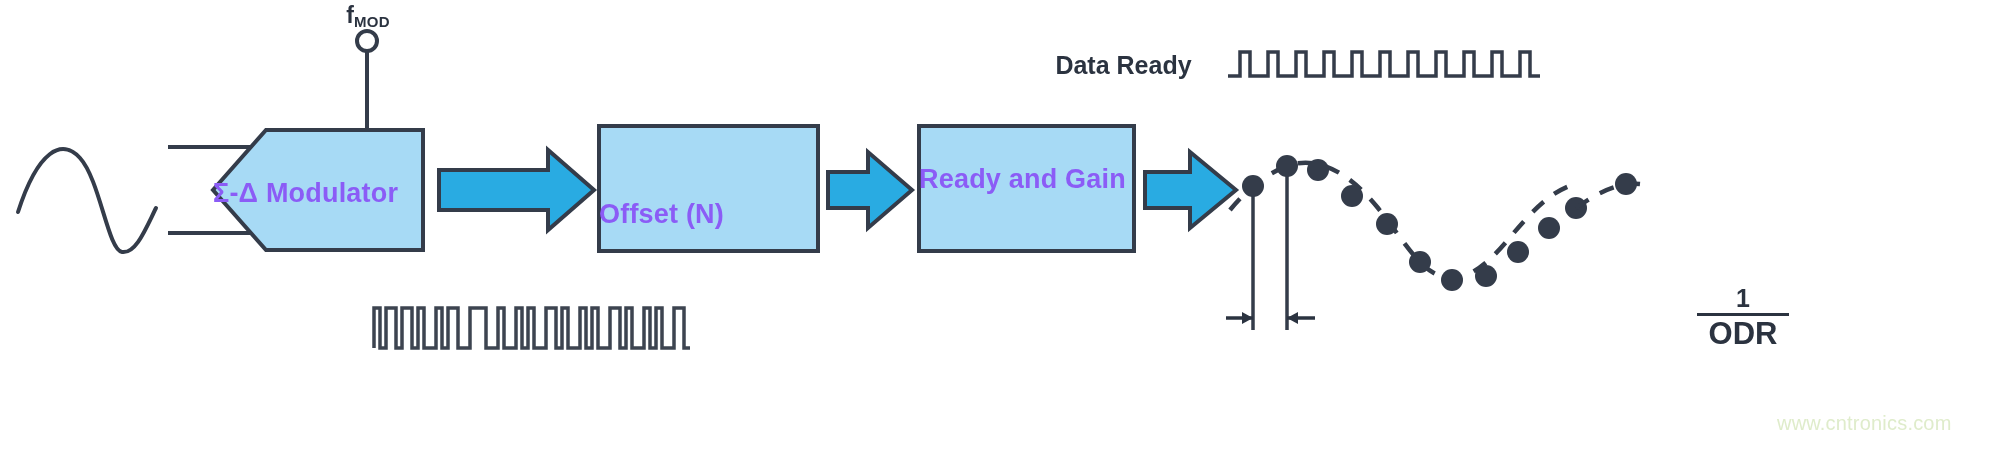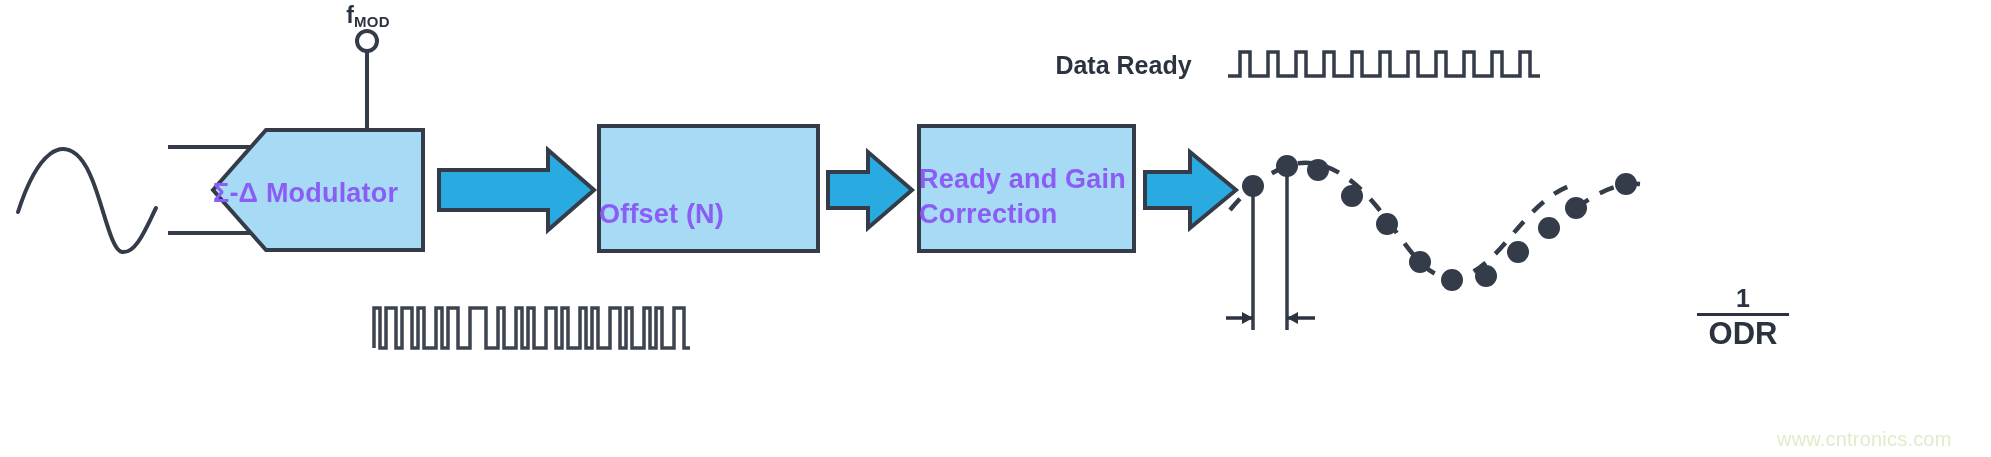--- a/index.html
+++ b/index.html
@@ -84,21 +84,21 @@
     background: #2b3340;
     margin: 1px 0 1px 0;
   }
   #odr-frac .den {
     display: block;
     font-size: 31px;
   }
   #watermark {
     position: absolute;
     left: 1777px;
-    top: 428px;
+    top: 412px;
     color: #dfeccb;
     font-size: 20px;
     letter-spacing: 0.2px;
     white-space: nowrap;
   }
 </style>
 </head>
 <body>
 
 <div id="stage">
@@ -216,21 +216,21 @@
     </g>
 
   </svg>
 
   <div id="fmod-label"><span>f</span><sub>MOD</sub></div>
 
   <div class="blk-label sigdelta-label" style="left:213px; top:176px; width:210px;">Σ-Δ Modulator</div>
 
   <div class="blk-label" style="left:599px; top:162px; width:219px;"><br><span>Offset (N)</span></div>
 
-  <div class="blk-label" style="left:919px; top:162px; width:215px;"><span>Ready and Gain</span><br><span>Correction</span></div>
+  <div class="blk-label" style="left:919px; top:162px; width:215px;"><span>Ready and Gain</span><br></div>
 
   <div id="dataready-label">Data Ready</div>
 
   <div id="odr-frac">
     <span class="num">1</span>
     <span class="bar"></span>
     <span class="den">ODR</span>
   </div>
 
   <div id="watermark">www.cntronics.com</div>

